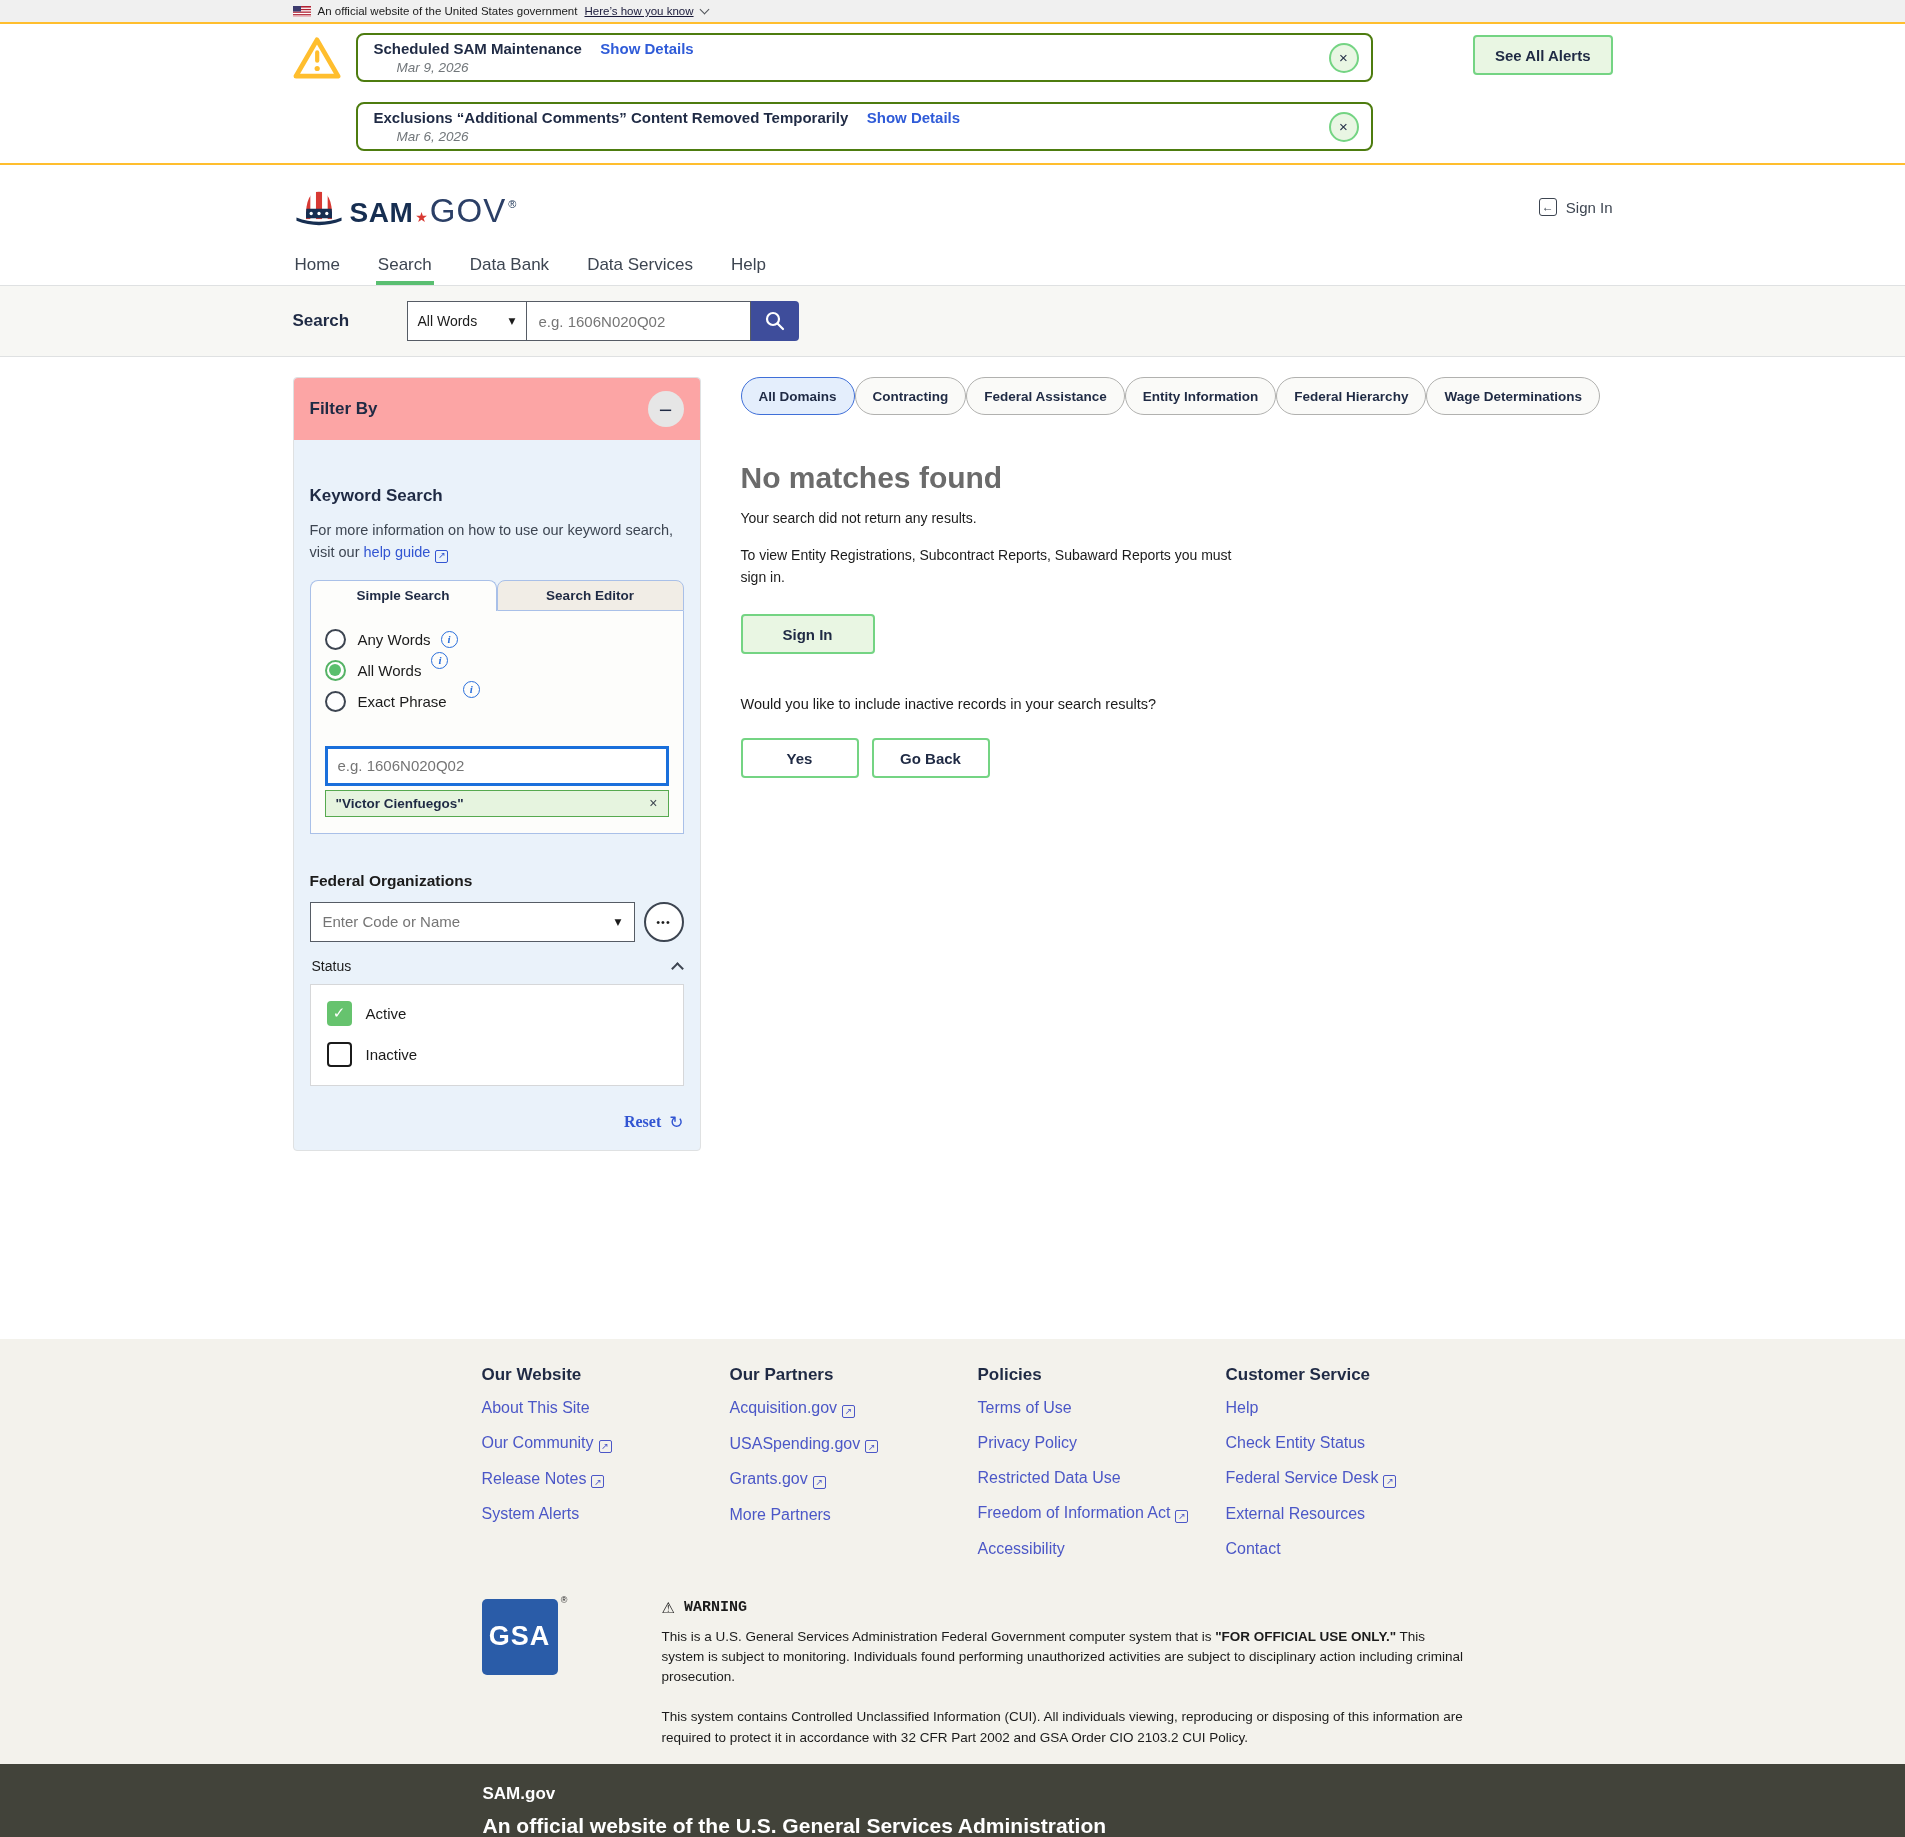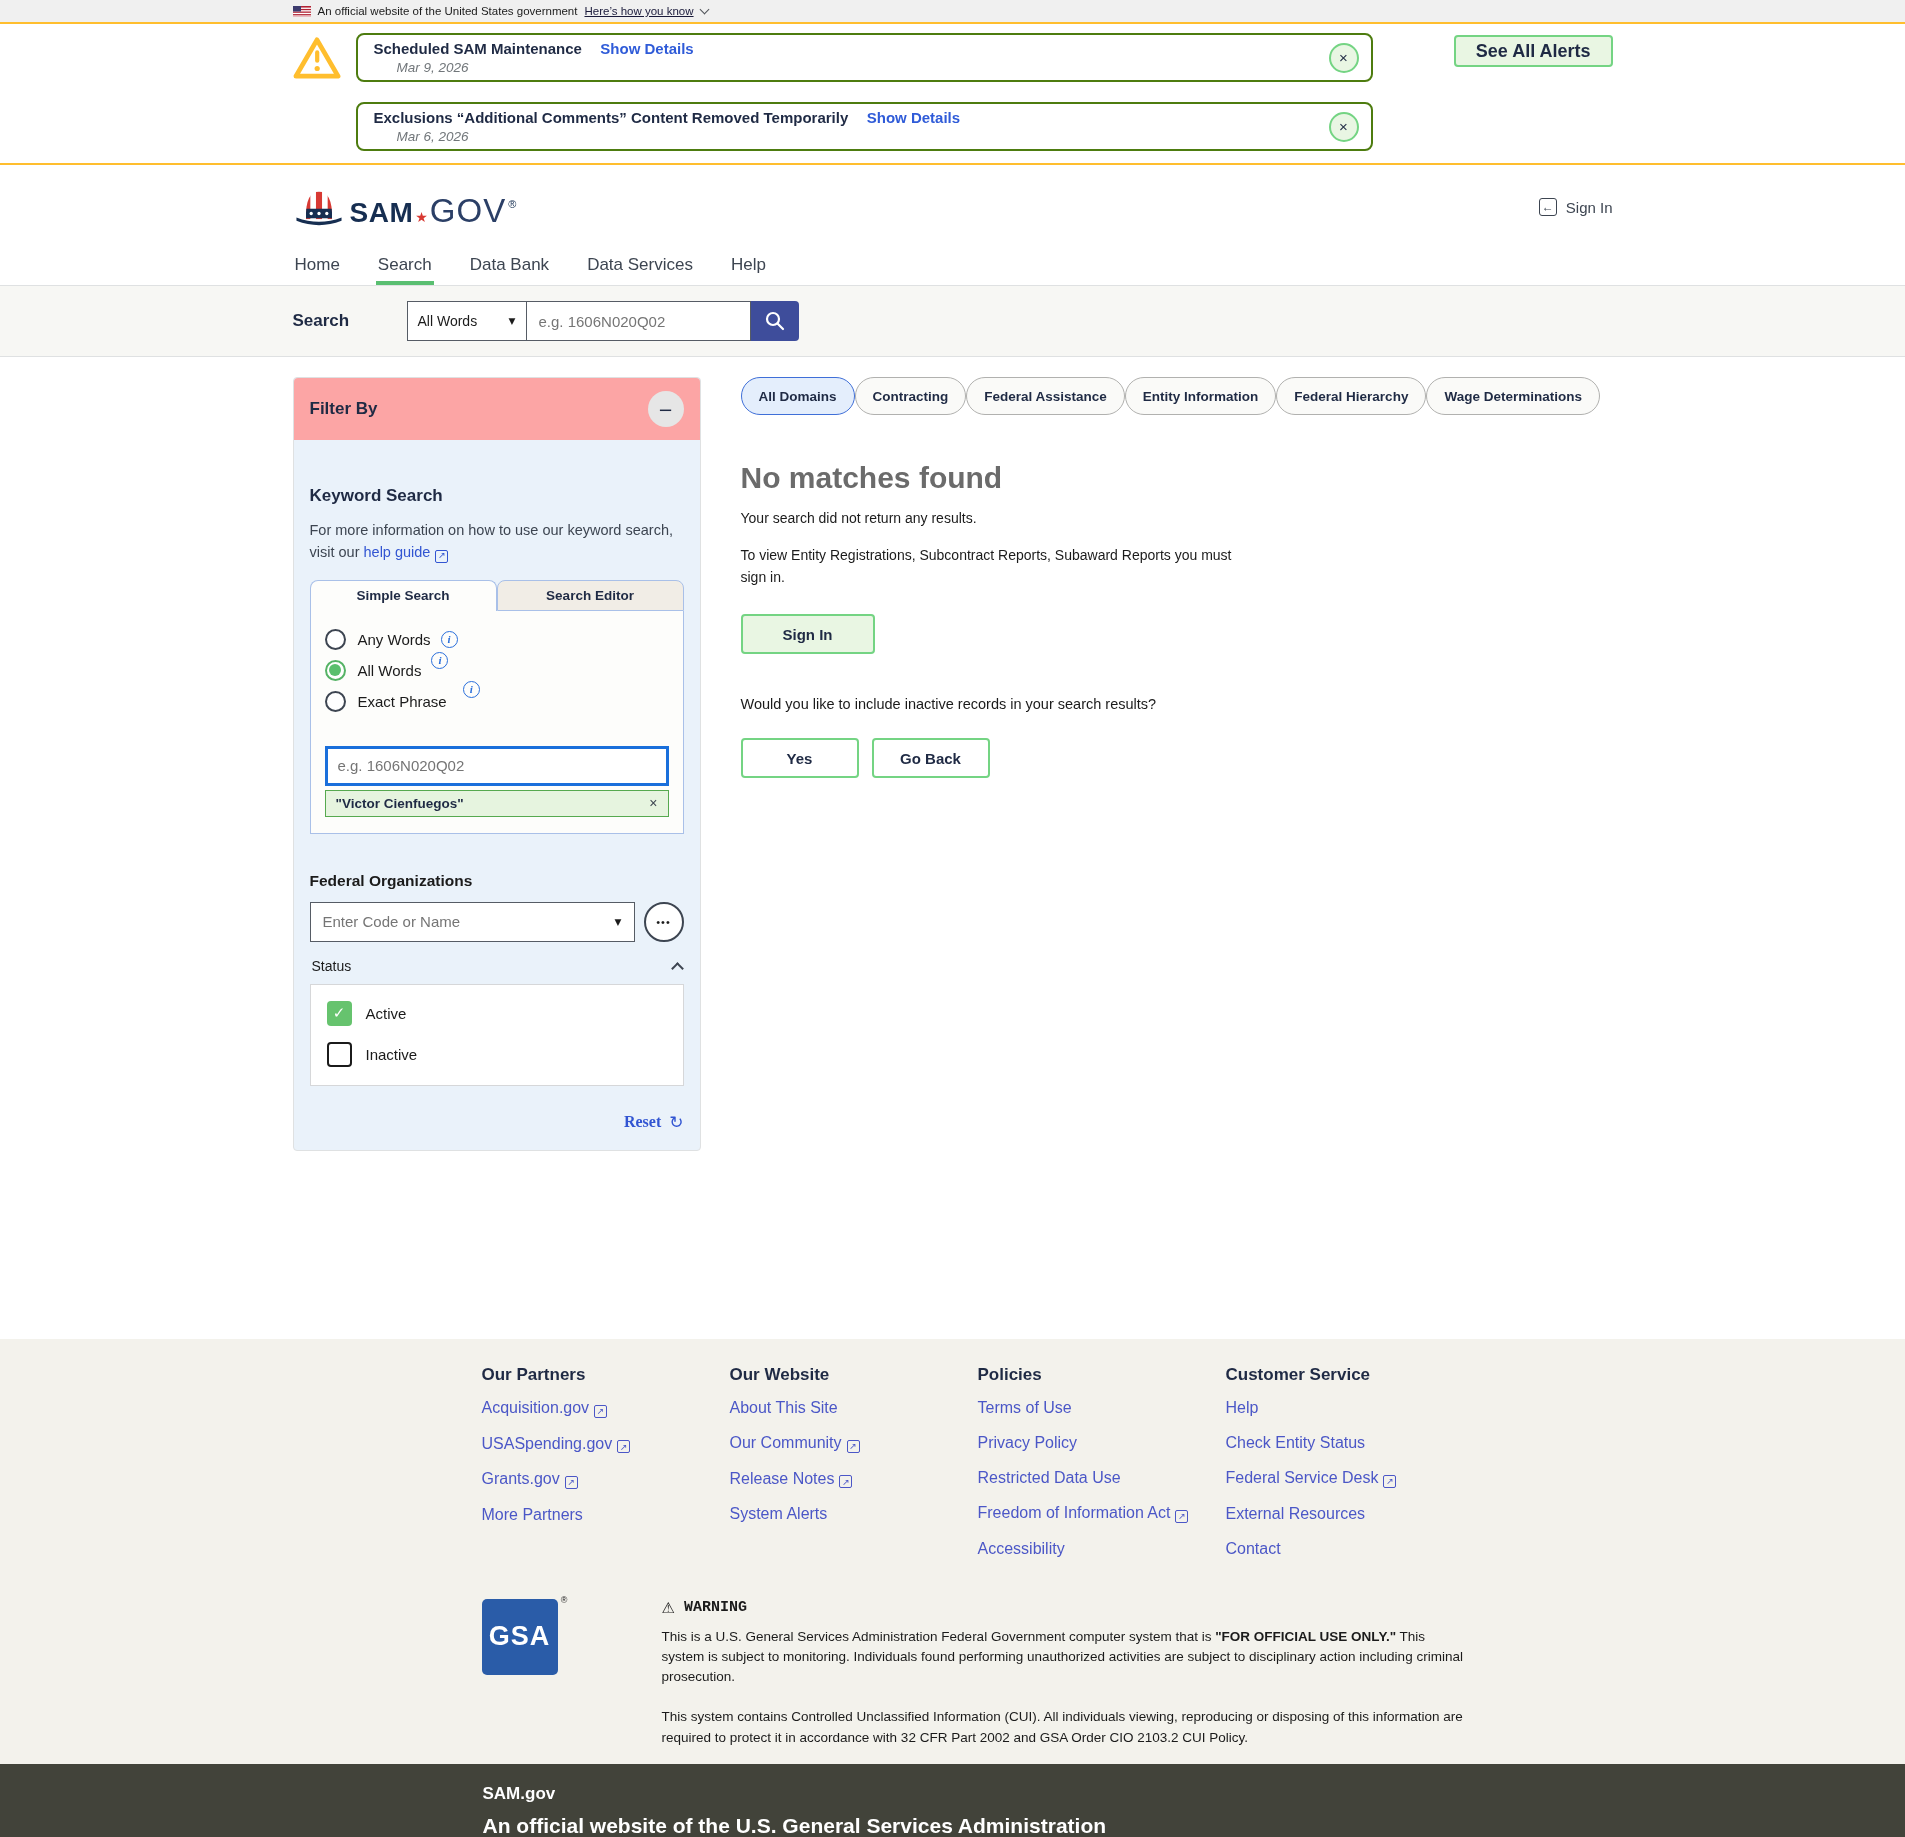--- a/index.html
+++ b/index.html
@@ -18,21 +18,21 @@
   
   .alerts { border-top:2px solid #ffbe2e; border-bottom:2px solid #ffbe2e; background:#fff; padding:9px 0 12px; }
   .alert-row { display:flex; align-items:center; margin-bottom:20px; }
   .alert-row:last-of-type { margin-bottom:0; }
   .icon-slot { width:63px; display:flex; align-items:center; }
   .alert-card { width:1017px; min-height:46px; border:2px solid #4d7c0f; border-radius:8px; padding:5px 52px 5px 16px; position:relative; background:#fff; }
   .alert-title { font-weight:bold; color:#1f2a44; font-size:15px; }
   .alert-link { color:#2f5bd8; font-weight:bold; font-size:15px; margin-left:14px; }
   .alert-date { font-style:italic; color:#71767a; font-size:13.5px; margin-top:2px;margin-left:23px; }
   .close-btn { position:absolute; right:12px; top:50%; transform:translateY(-50%); width:30px; height:30px; border-radius:50%; background:#e9f6e3; border:2px solid #74d483; color:#1f2a44; font-size:15px; line-height:1; display:flex; align-items:center; justify-content:center; }
-  .see-all { position:absolute; right:0; top:2px; height:32px; padding:0 20px; background:#e9f6e3; border:2px solid #74d483; border-radius:4px; font-weight:bold; color:#1f2a44; font-size:18px; }
+  .see-all { position:absolute; right:0; top:2px; height:40px; padding:0 20px; background:#e9f6e3; border:2px solid #74d483; border-radius:4px; font-weight:bold; color:#1f2a44; font-size:15px; }
 
   
   .site-header { padding:19px 0 16px; background:#fff; }
   .header-inner { display:flex; justify-content:space-between; align-items:center; }
   .brand { display:flex; align-items:flex-end; gap:5px; }
   .brand-text { display:flex; align-items:baseline; }
   .brand-sam { font-size:28px; font-weight:800; color:#162e51; letter-spacing:.5px; }
   .brand-star { color:#d83933; font-size:14px; margin:0 2px; }
   .brand-gov { font-size:33px; font-weight:normal; color:#2b3f66; letter-spacing:1px; }
   .brand-reg { font-size:11px; color:#162e51; margin-left:2px; position:relative; top:-14px; }
@@ -353,32 +353,32 @@
         <button class="btn-outline">Go Back</button>
       </div>
     </section>
 
   </div>
 </main>
 
 <footer class="site-footer">
   <div class="container footer-cols">
     <div class="fcol">
+      <h4>Our Website</h4>
+      <a>About This Site</a>
+      <a><span>Our Community</span><span class="ext">↗</span></a>
+      <a><span>Release Notes</span><span class="ext">↗</span></a>
+      <a>System Alerts</a>
+    </div>
+    <div class="fcol">
       <h4>Our Partners</h4>
       <a><span>Acquisition.gov</span><span class="ext">↗</span></a>
       <a><span>USASpending.gov</span><span class="ext">↗</span></a>
       <a><span>Grants.gov</span><span class="ext">↗</span></a>
       <a>More Partners</a>
-    </div>
-    <div class="fcol">
-      <h4>Our Website</h4>
-      <a>About This Site</a>
-      <a><span>Our Community</span><span class="ext">↗</span></a>
-      <a><span>Release Notes</span><span class="ext">↗</span></a>
-      <a>System Alerts</a>
     </div>
     <div class="fcol">
       <h4>Policies</h4>
       <a>Terms of Use</a>
       <a>Privacy Policy</a>
       <a>Restricted Data Use</a>
       <a><span>Freedom of Information Act</span><span class="ext">↗</span></a>
       <a>Accessibility</a>
     </div>
     <div class="fcol">

